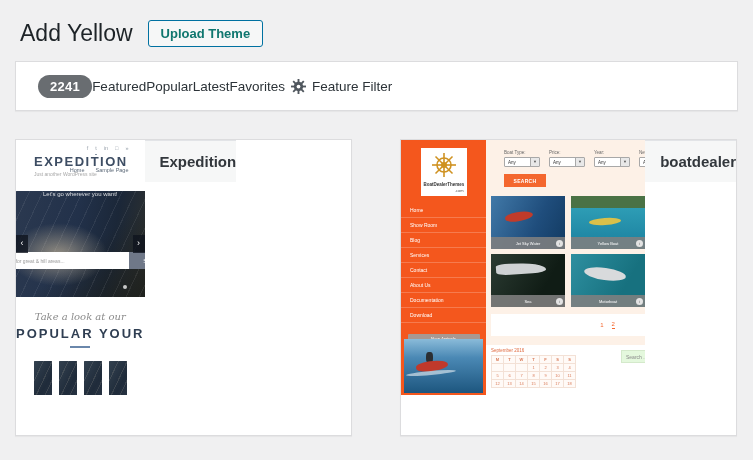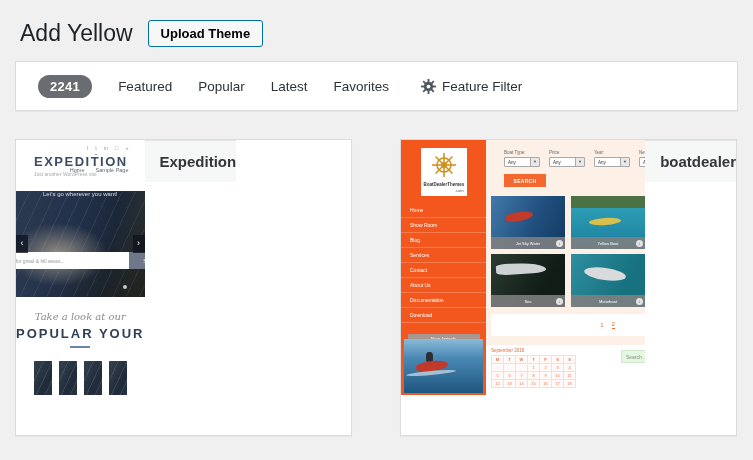--- a/index.html
+++ b/index.html
@@ -10,28 +10,28 @@
     color:#23282d;
     overflow:hidden;
   }
   .page { padding:14px 15px 0; }
 
   
   .page-header { display:flex; align-items:center; gap:15px; padding:6px 5px 14px; }
   .page-header h1 { font-size:23px; font-weight:400; color:#1d2327; }
   .upload-btn {
     background:#f6f7f7; border:1px solid #0071a1; border-radius:3px;
-    color:#000000; font-size:13px; font-weight:600; padding:5px 12px;
+    color:#0f766e; font-size:13px; font-weight:600; padding:5px 12px;
     font-family:inherit; cursor:pointer;
   }
 
   
   .filter-bar {
     background:#fff; border:1px solid #dcdcde; box-shadow:0 1px 1px rgba(0,0,0,.04);
-    height:50px; display:flex; align-items:center; gap:26px; padding:4px 22px;
+    height:50px; display:flex; align-items:center; padding:4px 22px;
   }
   .count-badge {
     background:#696d71; color:#fff; font-size:13px; font-weight:700;
     border-radius:12px; padding:4px 12px; letter-spacing:.3px;
   }
   .filter-link { font-size:13.5px; color:#2c3338; text-decoration:none; cursor:pointer; }
   .feature-filter { display:flex; align-items:center; gap:6px; font-size:13.5px; color:#2c3338; cursor:pointer; margin-left:6px; }
   .gear { display:inline-block; width:15px; height:15px; }
 
   

